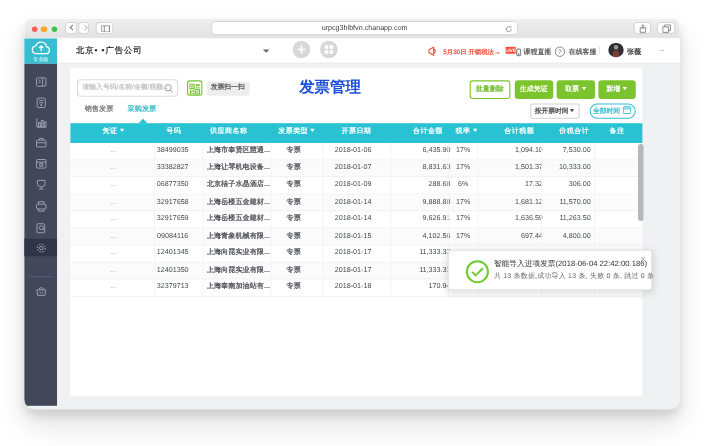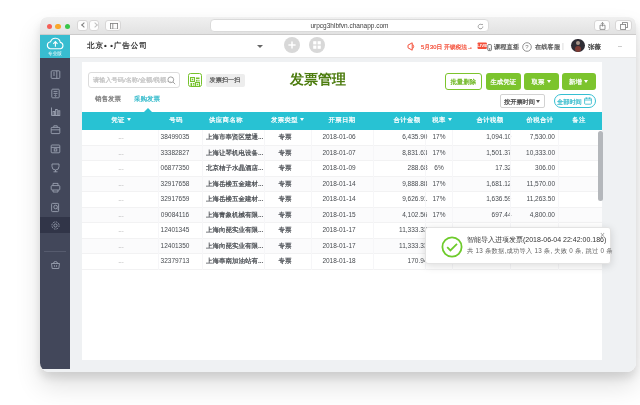--- a/index.html
+++ b/index.html
@@ -1,18 +1,18 @@
 <!DOCTYPE html>
 <html><head>
 <meta charset="utf-8">
 <style>
 *{margin:0;padding:0;box-sizing:border-box}
 html,body{width:640px;height:405px;background:#fff;overflow:hidden;
   font-family:"Liberation Sans",sans-serif;-webkit-font-smoothing:antialiased}
-#win{position:absolute;left:40px;top:17px;width:596px;height:355px;background:#fff;
+#win{position:absolute;left:22px;top:17px;width:596px;height:355px;background:#fff;
   border-radius:7px 7px 9px 9px;box-shadow:0 6px 9px rgba(0,0,0,.10),0 14px 26px rgba(0,0,0,.12);overflow:hidden}
 
 .chrome{position:absolute;left:0;top:0;width:596px;height:18px;
   background:linear-gradient(#f0f0f0,#e2e2e2);border-bottom:1px solid #cccbcb;border-radius:7px 7px 0 0}
 .dot{position:absolute;top:6.6px;width:5.4px;height:5.4px;border-radius:50%}
 .cbtn{position:absolute;top:3px;height:10.8px;background:#fdfdfd;border:1px solid #d7d6d6;border-radius:3px}
 .chv{position:absolute;top:2.2px;width:4px;height:4px;border-left:1.2px solid #7e7e7e;border-bottom:1.2px solid #7e7e7e}
 .url{position:absolute;left:170px;top:2px;width:279px;height:12.5px;background:#fff;
   border:1px solid #dadada;border-radius:4px;text-align:center;font-size:6.5px;line-height:12px;color:#3c3c3c}
 
@@ -28,21 +28,21 @@
 .circ{position:absolute;top:19.5px;width:16px;height:16px;border-radius:50%;background:#d8d8d8}
 
 .page{position:absolute;left:30px;top:40.5px;width:566px;height:314.5px;background:#eff1f3}
 .panel{position:absolute;left:42px;top:44.5px;width:520px;height:298.5px;background:#fff}
 
 .inp{position:absolute;left:48px;top:55px;width:92px;height:16px;border:1px solid #dcdcdc;border-radius:3px;
   font-size:6.2px;color:#c3c3c3;line-height:14px;padding-left:4px;background:#fff}
 .scan{position:absolute;left:148px;top:56px;width:14px;height:14px;border:1px solid #76c22c;border-radius:2.5px;background:#fff}
 .tag{position:absolute;left:165.5px;top:57px;width:39px;height:12.5px;background:#ededed;border-radius:2px;
   font-size:6.2px;color:#555;text-align:center;line-height:12.5px}
-.title{position:absolute;left:250px;top:55.5px;width:47px;text-align:right;font-size:14px;line-height:13.5px;font-weight:bold;color:#4d7c0f}
+.title{position:absolute;left:250px;top:55.5px;width:47px;text-align:right;font-size:14px;line-height:13.5px;font-weight:bold;color:#1d4ed8}
 .btn{position:absolute;top:55.5px;height:17.5px;border-radius:3px;background:#7cc42d;color:#fff;
   font-size:6.4px;text-align:center;line-height:17.5px}
 .carw{display:inline-block;vertical-align:1px;margin-left:2.5px;border-left:2.8px solid transparent;border-right:2.8px solid transparent;border-top:3.2px solid #fff}
 .tab{position:absolute;top:77.5px;font-size:6.5px;color:#777}
 .fbtn{position:absolute;top:77px;height:14px;background:#fff;font-size:6.2px;color:#444;text-align:center;line-height:13px}
 
 .thead{position:absolute;left:42px;top:95px;width:520px;height:18px;background:#28c2d3}
 .th{position:absolute;top:95px;height:18px;line-height:16.6px;font-size:6.4px;color:#fff;text-align:center;letter-spacing:0.4px}
 .carh{display:inline-block;vertical-align:1px;margin-left:2px;border-left:2.6px solid transparent;border-right:2.6px solid transparent;border-top:3px solid #fff}
 .notch{position:absolute;left:103.5px;top:91.2px;border-left:4px solid transparent;border-right:4px solid transparent;border-bottom:4px solid #28c2d3}

